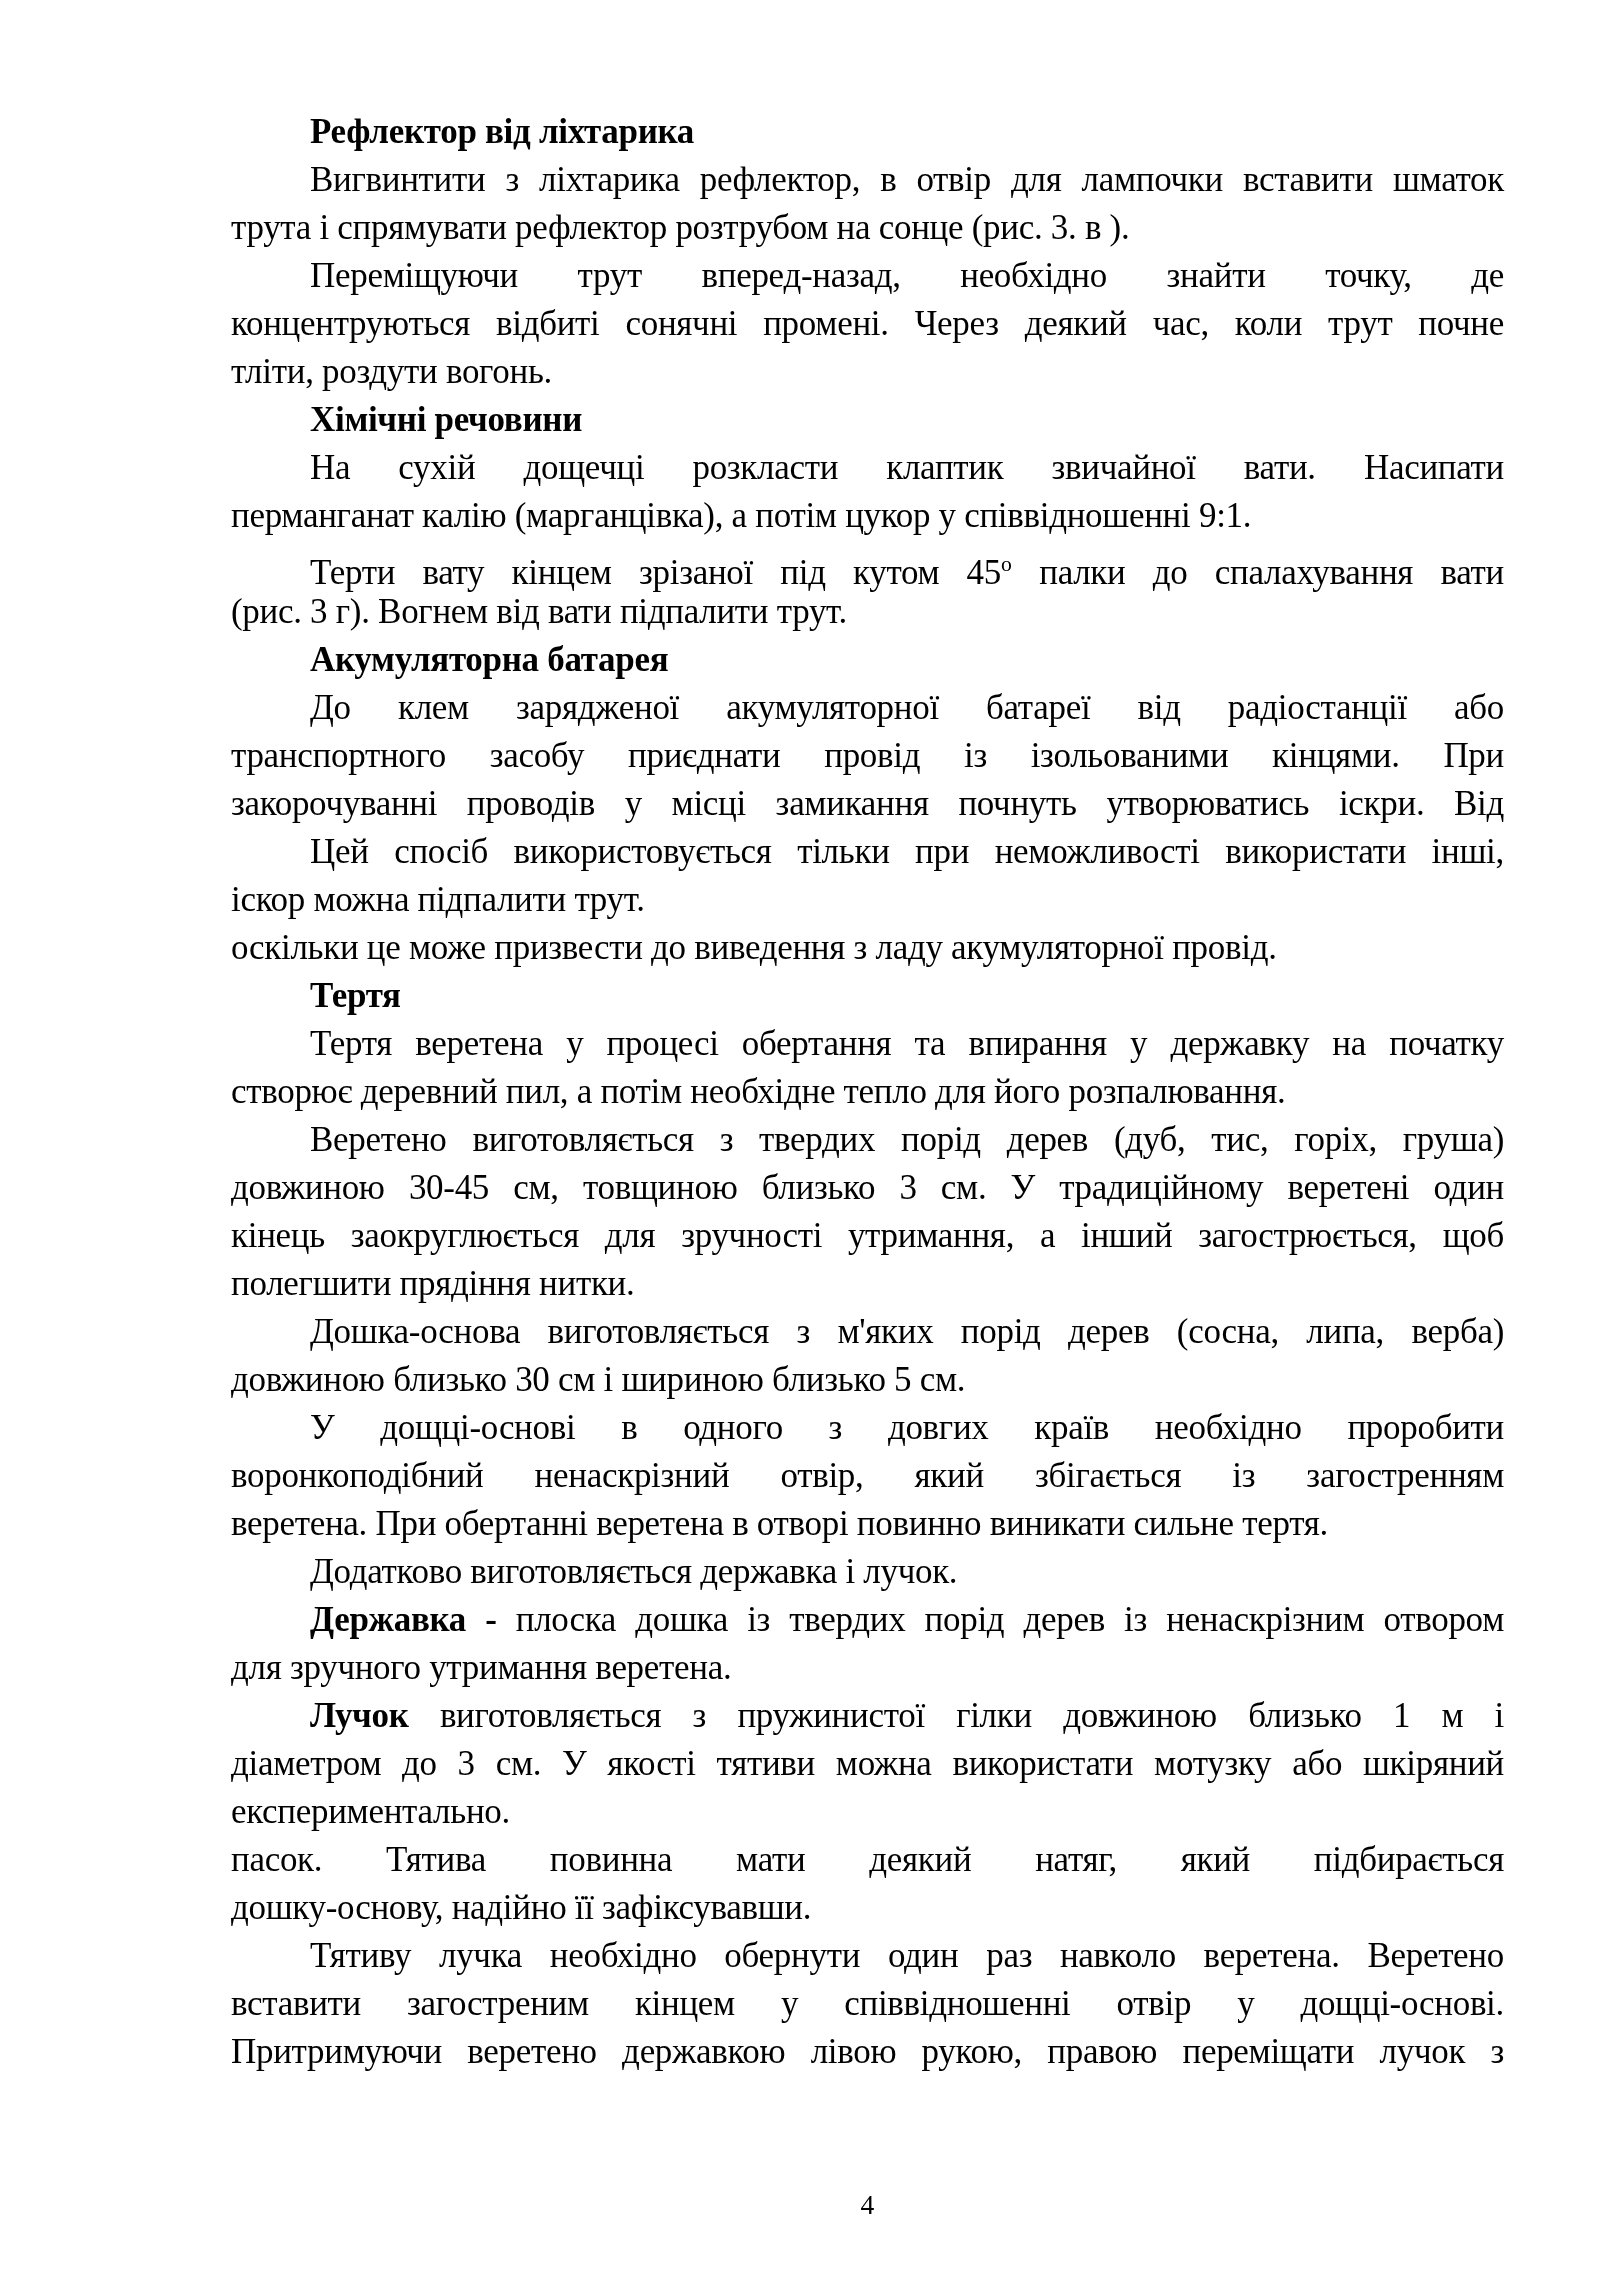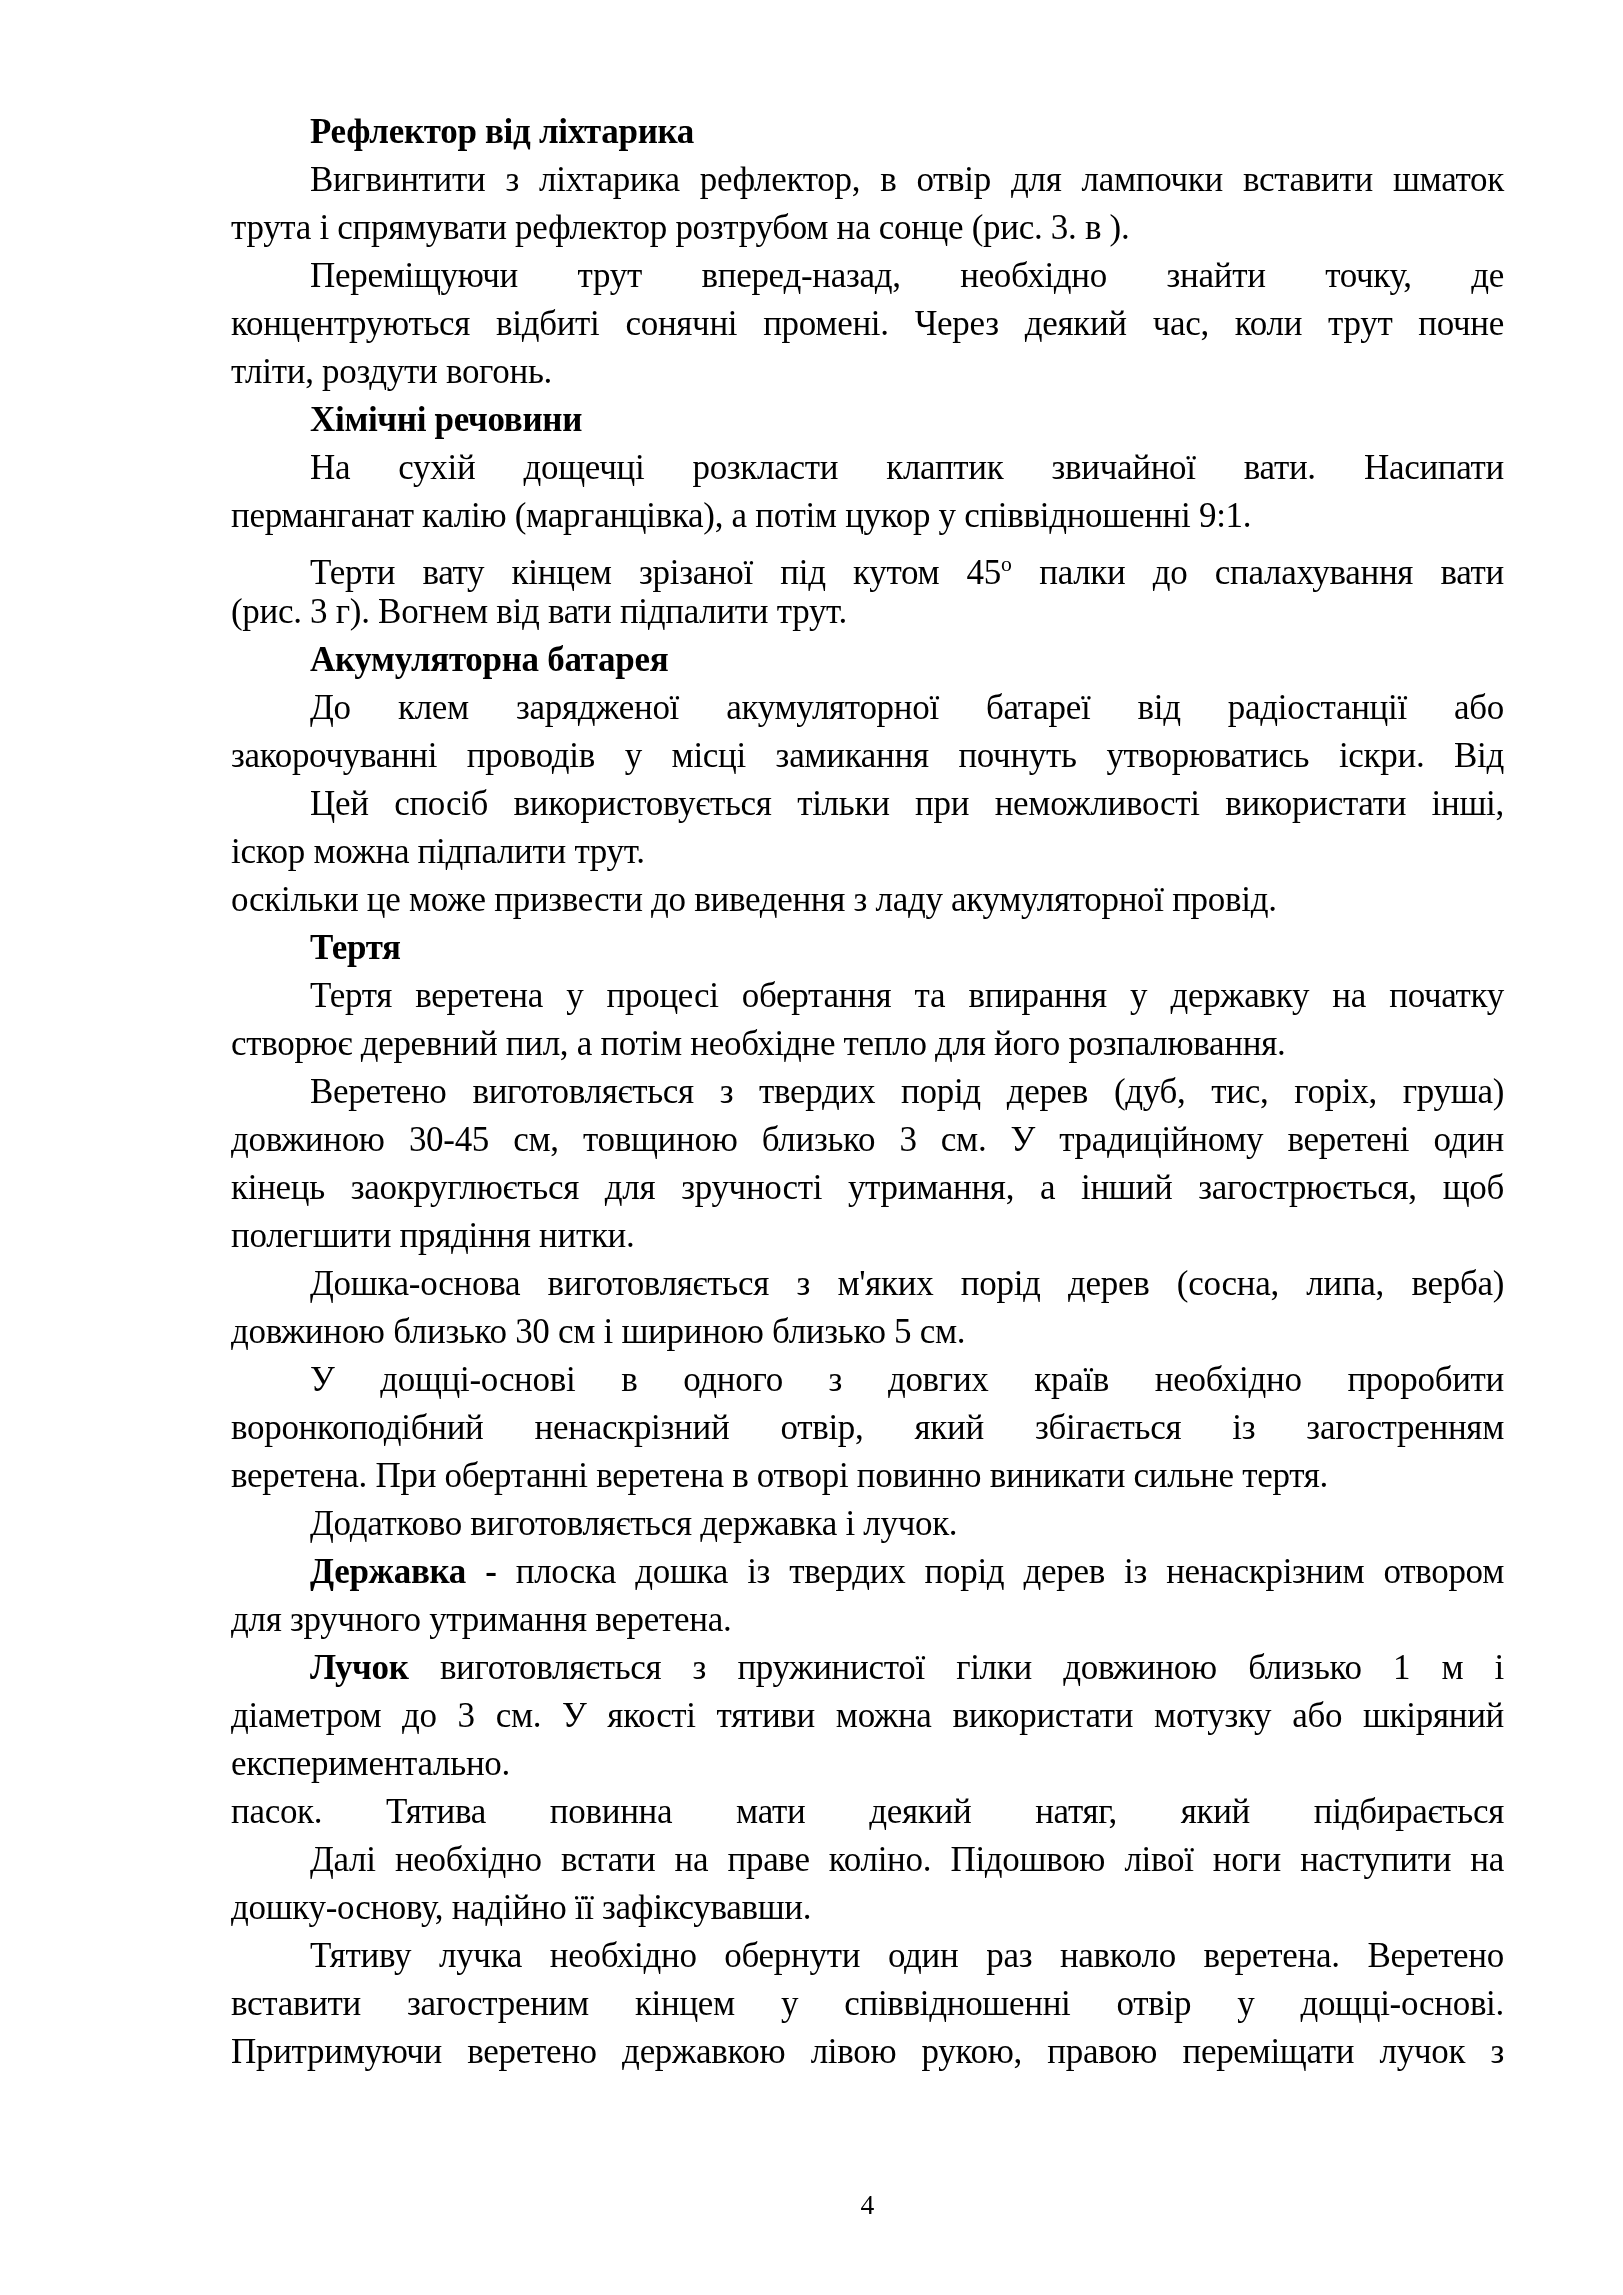--- a/index.html
+++ b/index.html
@@ -61,20 +61,21 @@
       <div class="line indent just"><span class="run">Переміщуючи трут вперед-назад, необхідно знайти точку, де</span></div>
       <div class="line just"><span class="run">концентруються відбиті сонячні промені. Через деякий час, коли трут почне</span></div>
       <div class="line"><span class="run">тліти, роздути вогонь.</span></div>
       <div class="line heading indent"><span class="run b">Хімічні речовини</span></div>
       <div class="line indent just"><span class="run">На сухій дощечці розкласти клаптик звичайної вати. Насипати</span></div>
       <div class="line"><span class="run">перманганат калію (марганцівка), а потім цукор у співвідношенні 9:1.</span></div>
       <div class="line indent just"><span class="run">Терти вату кінцем зрізаної під кутом 45</span><span class="run sup">о</span><span class="run"> палки до спалахування вати</span></div>
       <div class="line"><span class="run">(рис. 3 г). Вогнем від вати підпалити трут.</span></div>
       <div class="line heading indent"><span class="run b">Акумуляторна батарея</span></div>
       <div class="line indent just"><span class="run">До клем зарядженої акумуляторної батареї від радіостанції або</span></div>
+      <div class="line just"><span class="run">транспортного засобу приєднати провід із ізольованими кінцями. При</span></div>
       <div class="line just"><span class="run">закорочуванні проводів у місці замикання почнуть утворюватись іскри. Від</span></div>
       <div class="line indent just"><span class="run">Цей спосіб використовується тільки при неможливості використати інші,</span></div>
       <div class="line"><span class="run">іскор можна підпалити трут.</span></div>
       <div class="line"><span class="run">оскільки це може призвести до виведення з ладу акумуляторної провід.</span></div>
       <div class="line heading indent"><span class="run b">Тертя</span></div>
       <div class="line indent just"><span class="run">Тертя веретена у процесі обертання та впирання у державку на початку</span></div>
       <div class="line"><span class="run">створює деревний пил, а потім необхідне тепло для його розпалювання.</span></div>
       <div class="line indent just"><span class="run">Веретено виготовляється з твердих порід дерев (дуб, тис, горіх, груша)</span></div>
       <div class="line just"><span class="run">довжиною 30-45 см, товщиною близько 3 см. У традиційному веретені один</span></div>
       <div class="line just"><span class="run">кінець заокруглюється для зручності утримання, а інший загострюється, щоб</span></div>
@@ -84,21 +85,20 @@
       <div class="line indent just"><span class="run">У дощці-основі в одного з довгих країв необхідно проробити</span></div>
       <div class="line just"><span class="run">воронкоподібний ненаскрізний отвір, який збігається із загостренням</span></div>
       <div class="line"><span class="run">веретена. При обертанні веретена в отворі повинно виникати сильне тертя.</span></div>
       <div class="line indent"><span class="run">Додатково виготовляється державка і лучок.</span></div>
       <div class="line indent just"><span class="run b">Державка -</span><span class="run"> плоска дошка із твердих порід дерев із ненаскрізним отвором</span></div>
       <div class="line"><span class="run">для зручного утримання веретена.</span></div>
       <div class="line indent just"><span class="run b">Лучок</span><span class="run"> виготовляється з пружинистої гілки довжиною близько 1 м і</span></div>
       <div class="line just"><span class="run">діаметром до 3 см. У якості тятиви можна використати мотузку або шкіряний</span></div>
       <div class="line"><span class="run">експериментально.</span></div>
       <div class="line just"><span class="run">пасок. Тятива повинна мати деякий натяг, який підбирається</span></div>
-      <div class="line indent just"><span class="run">Далі необхідно встати на праве коліно. Підошвою лівої ноги наступити на</span></div>
       <div class="line"><span class="run">дошку-основу, надійно її зафіксувавши.</span></div>
       <div class="line indent just"><span class="run">Тятиву лучка необхідно обернути один раз навколо веретена. Веретено</span></div>
       <div class="line just"><span class="run">вставити загостреним кінцем у співвідношенні отвір у дощці-основі.</span></div>
       <div class="line just"><span class="run">Притримуючи веретено державкою лівою рукою, правою переміщати лучок з</span></div>
     </div>
   <div class="footer">
     <span>4</span>
   </div>
 </div>
 

